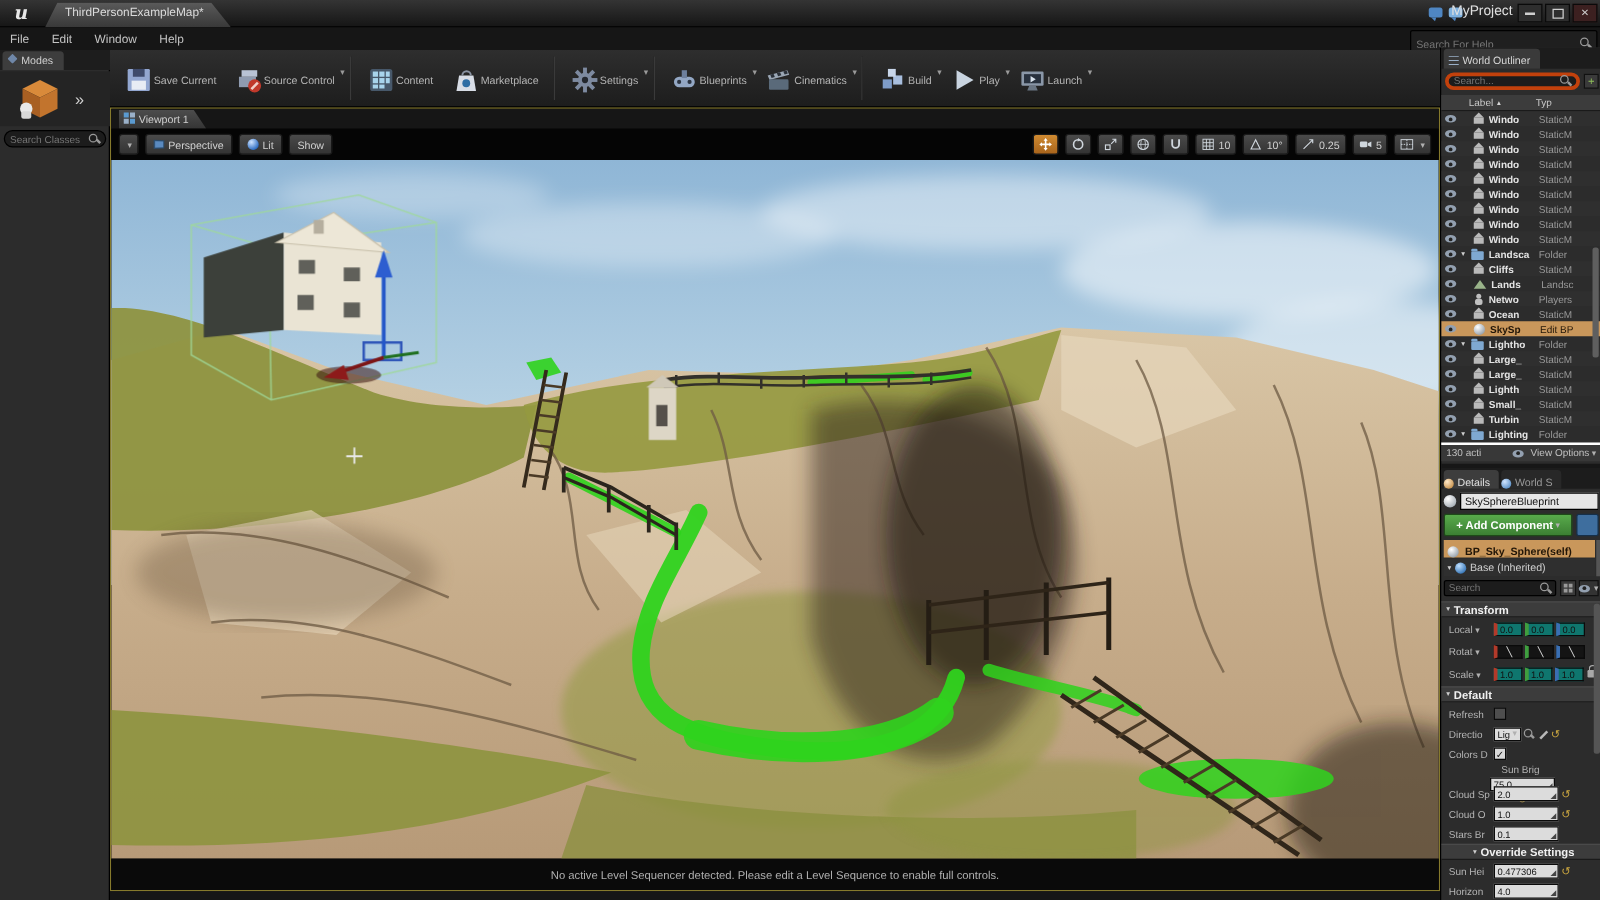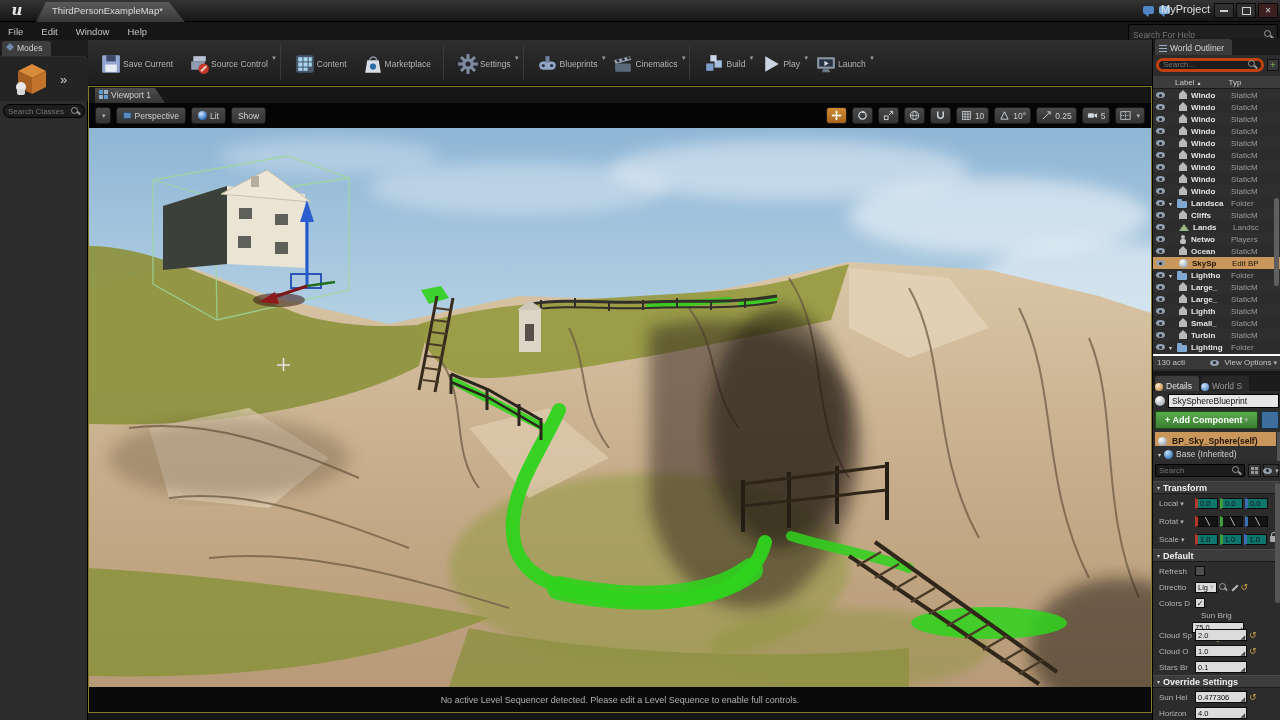--- a/index.html
+++ b/index.html
@@ -851,21 +851,21 @@
           <span>1.0</span>
         </span>
         <span class="rst"></span>
       </div>
       <div class="dtrow abs" style="top: 621px;">
         <span class="dtlabel">Stars Br</span>
         <span class="nfield dg">
           <span>0.1</span>
         </span>
       </div>
-      <div class="sec-head abs" style="top: 637px;">
+      <div class="sec-head abs" style="top: 637px; justify-content: center;">
         <span class="exp"></span>
         <span>Override Settings</span>
       </div>
       <div class="dtrow abs" style="top: 651px;">
         <span class="dtlabel">Sun Hei</span>
         <span class="nfield dg">
           <span>0.477306</span>
         </span>
         <span class="rst"></span>
       </div>

